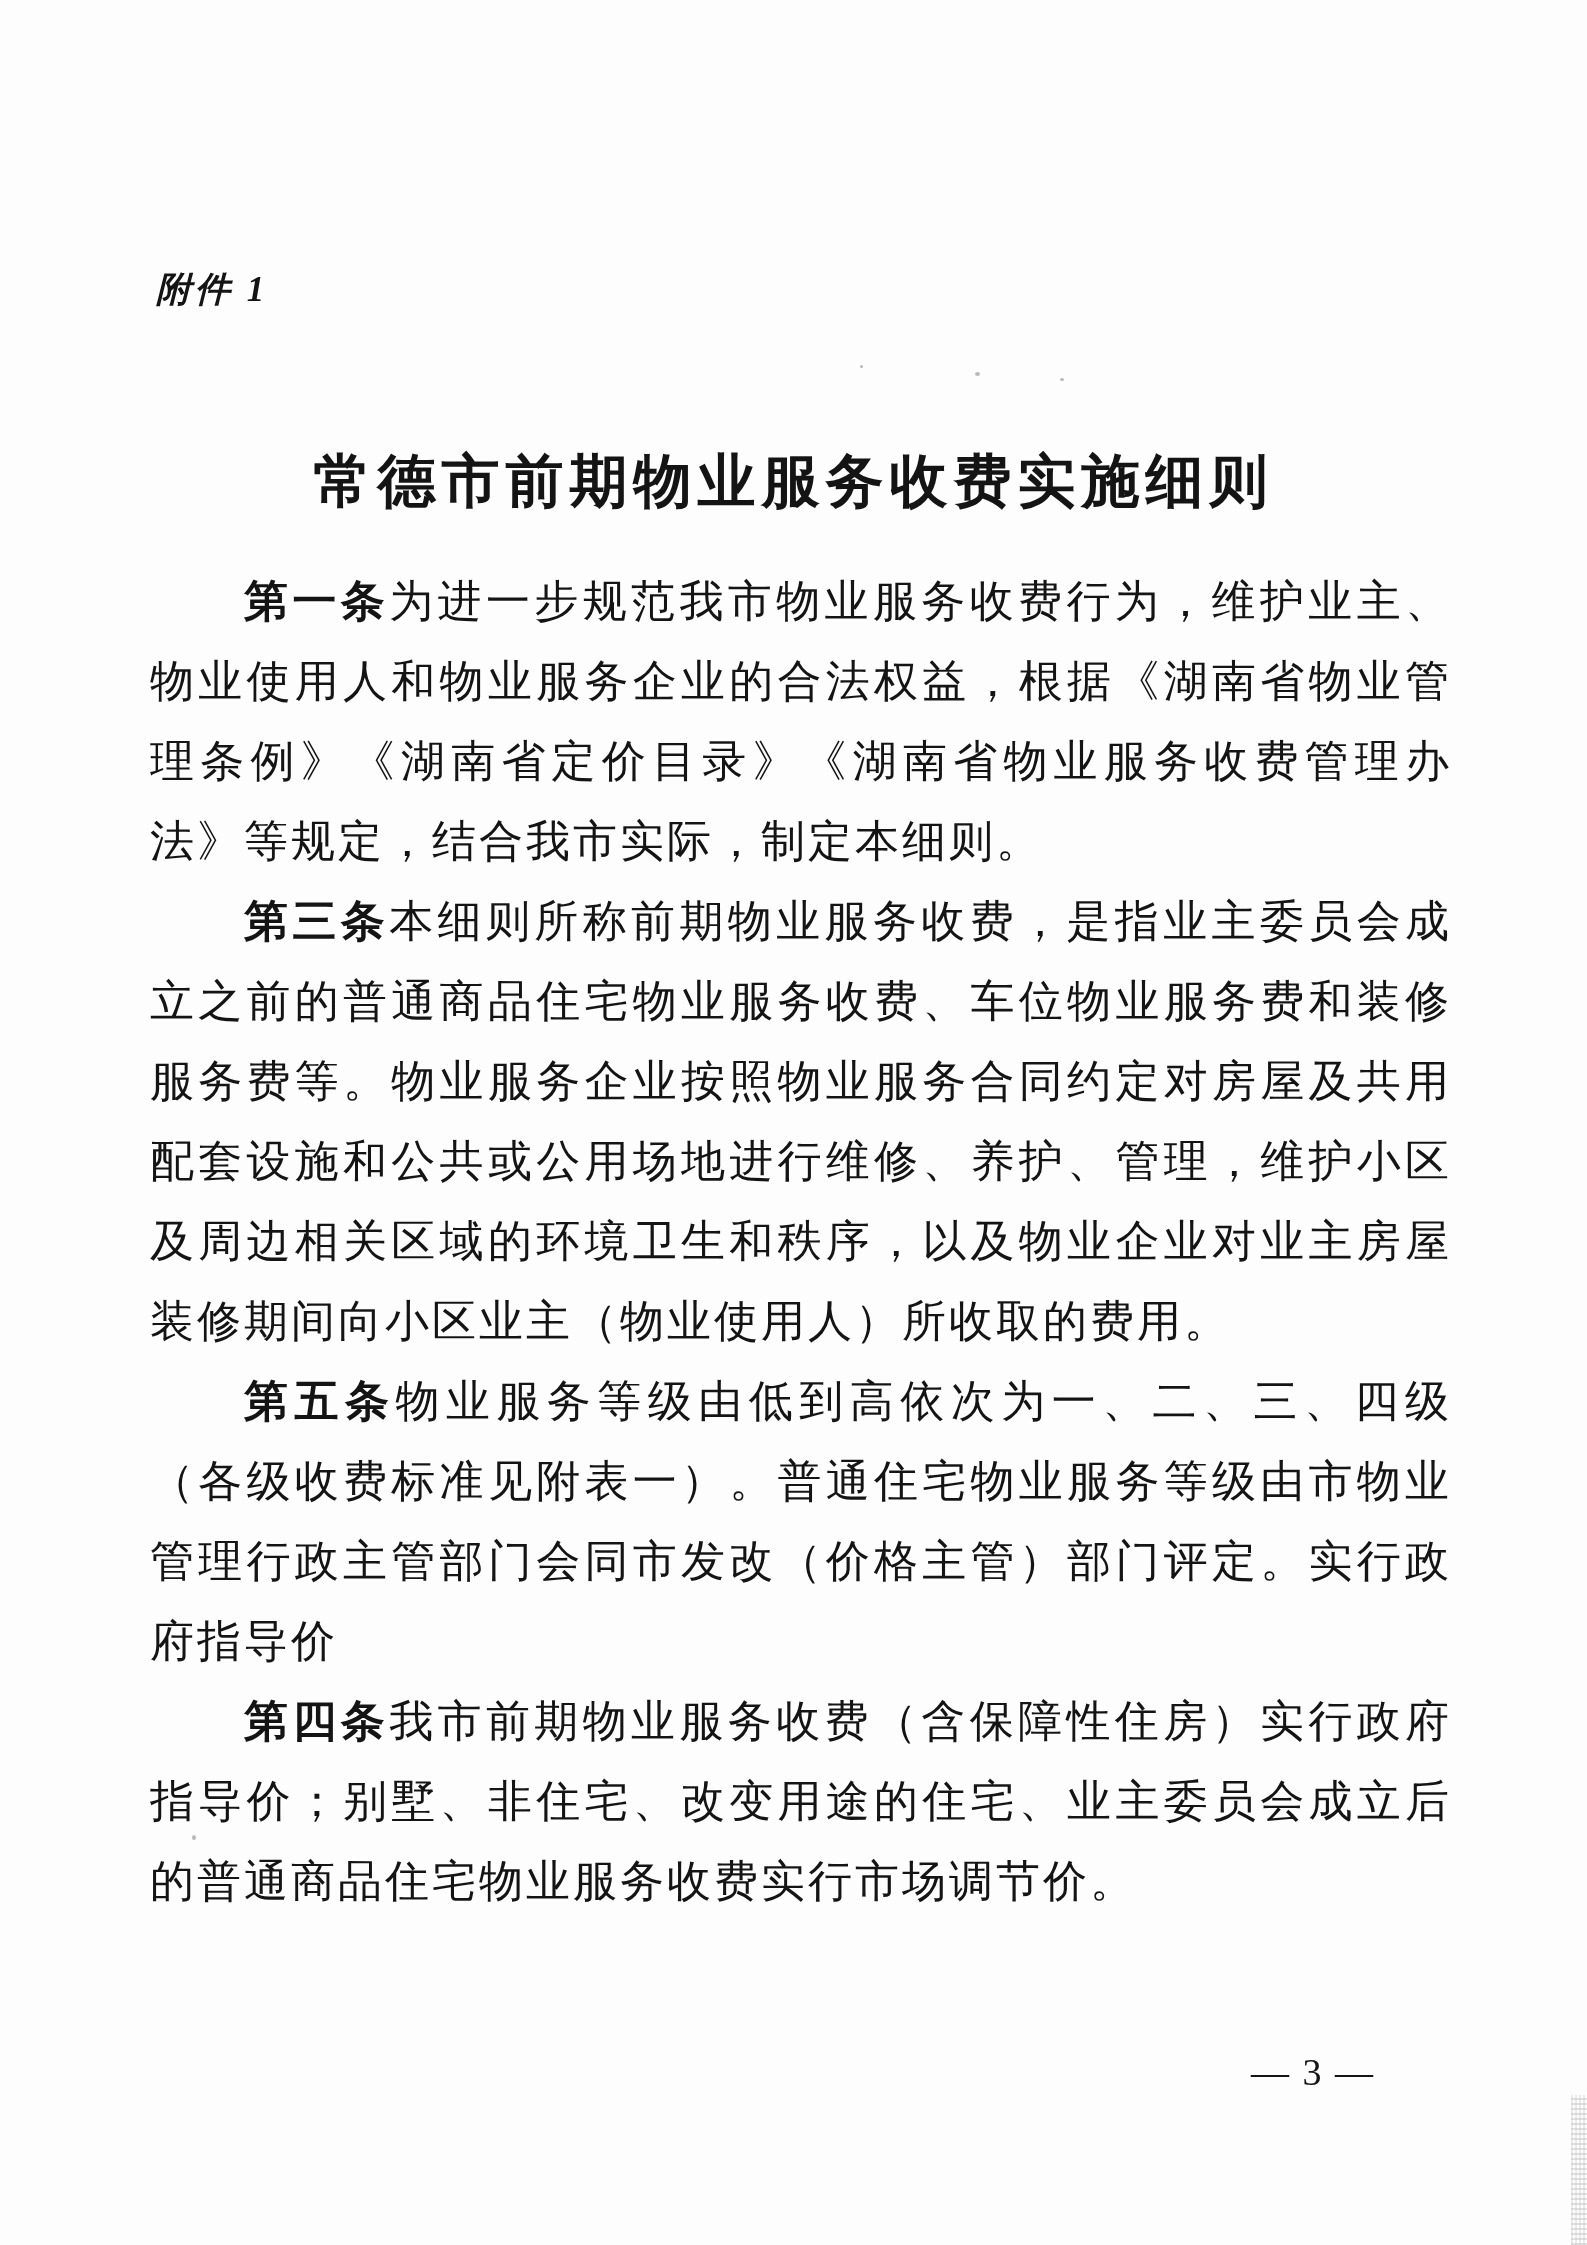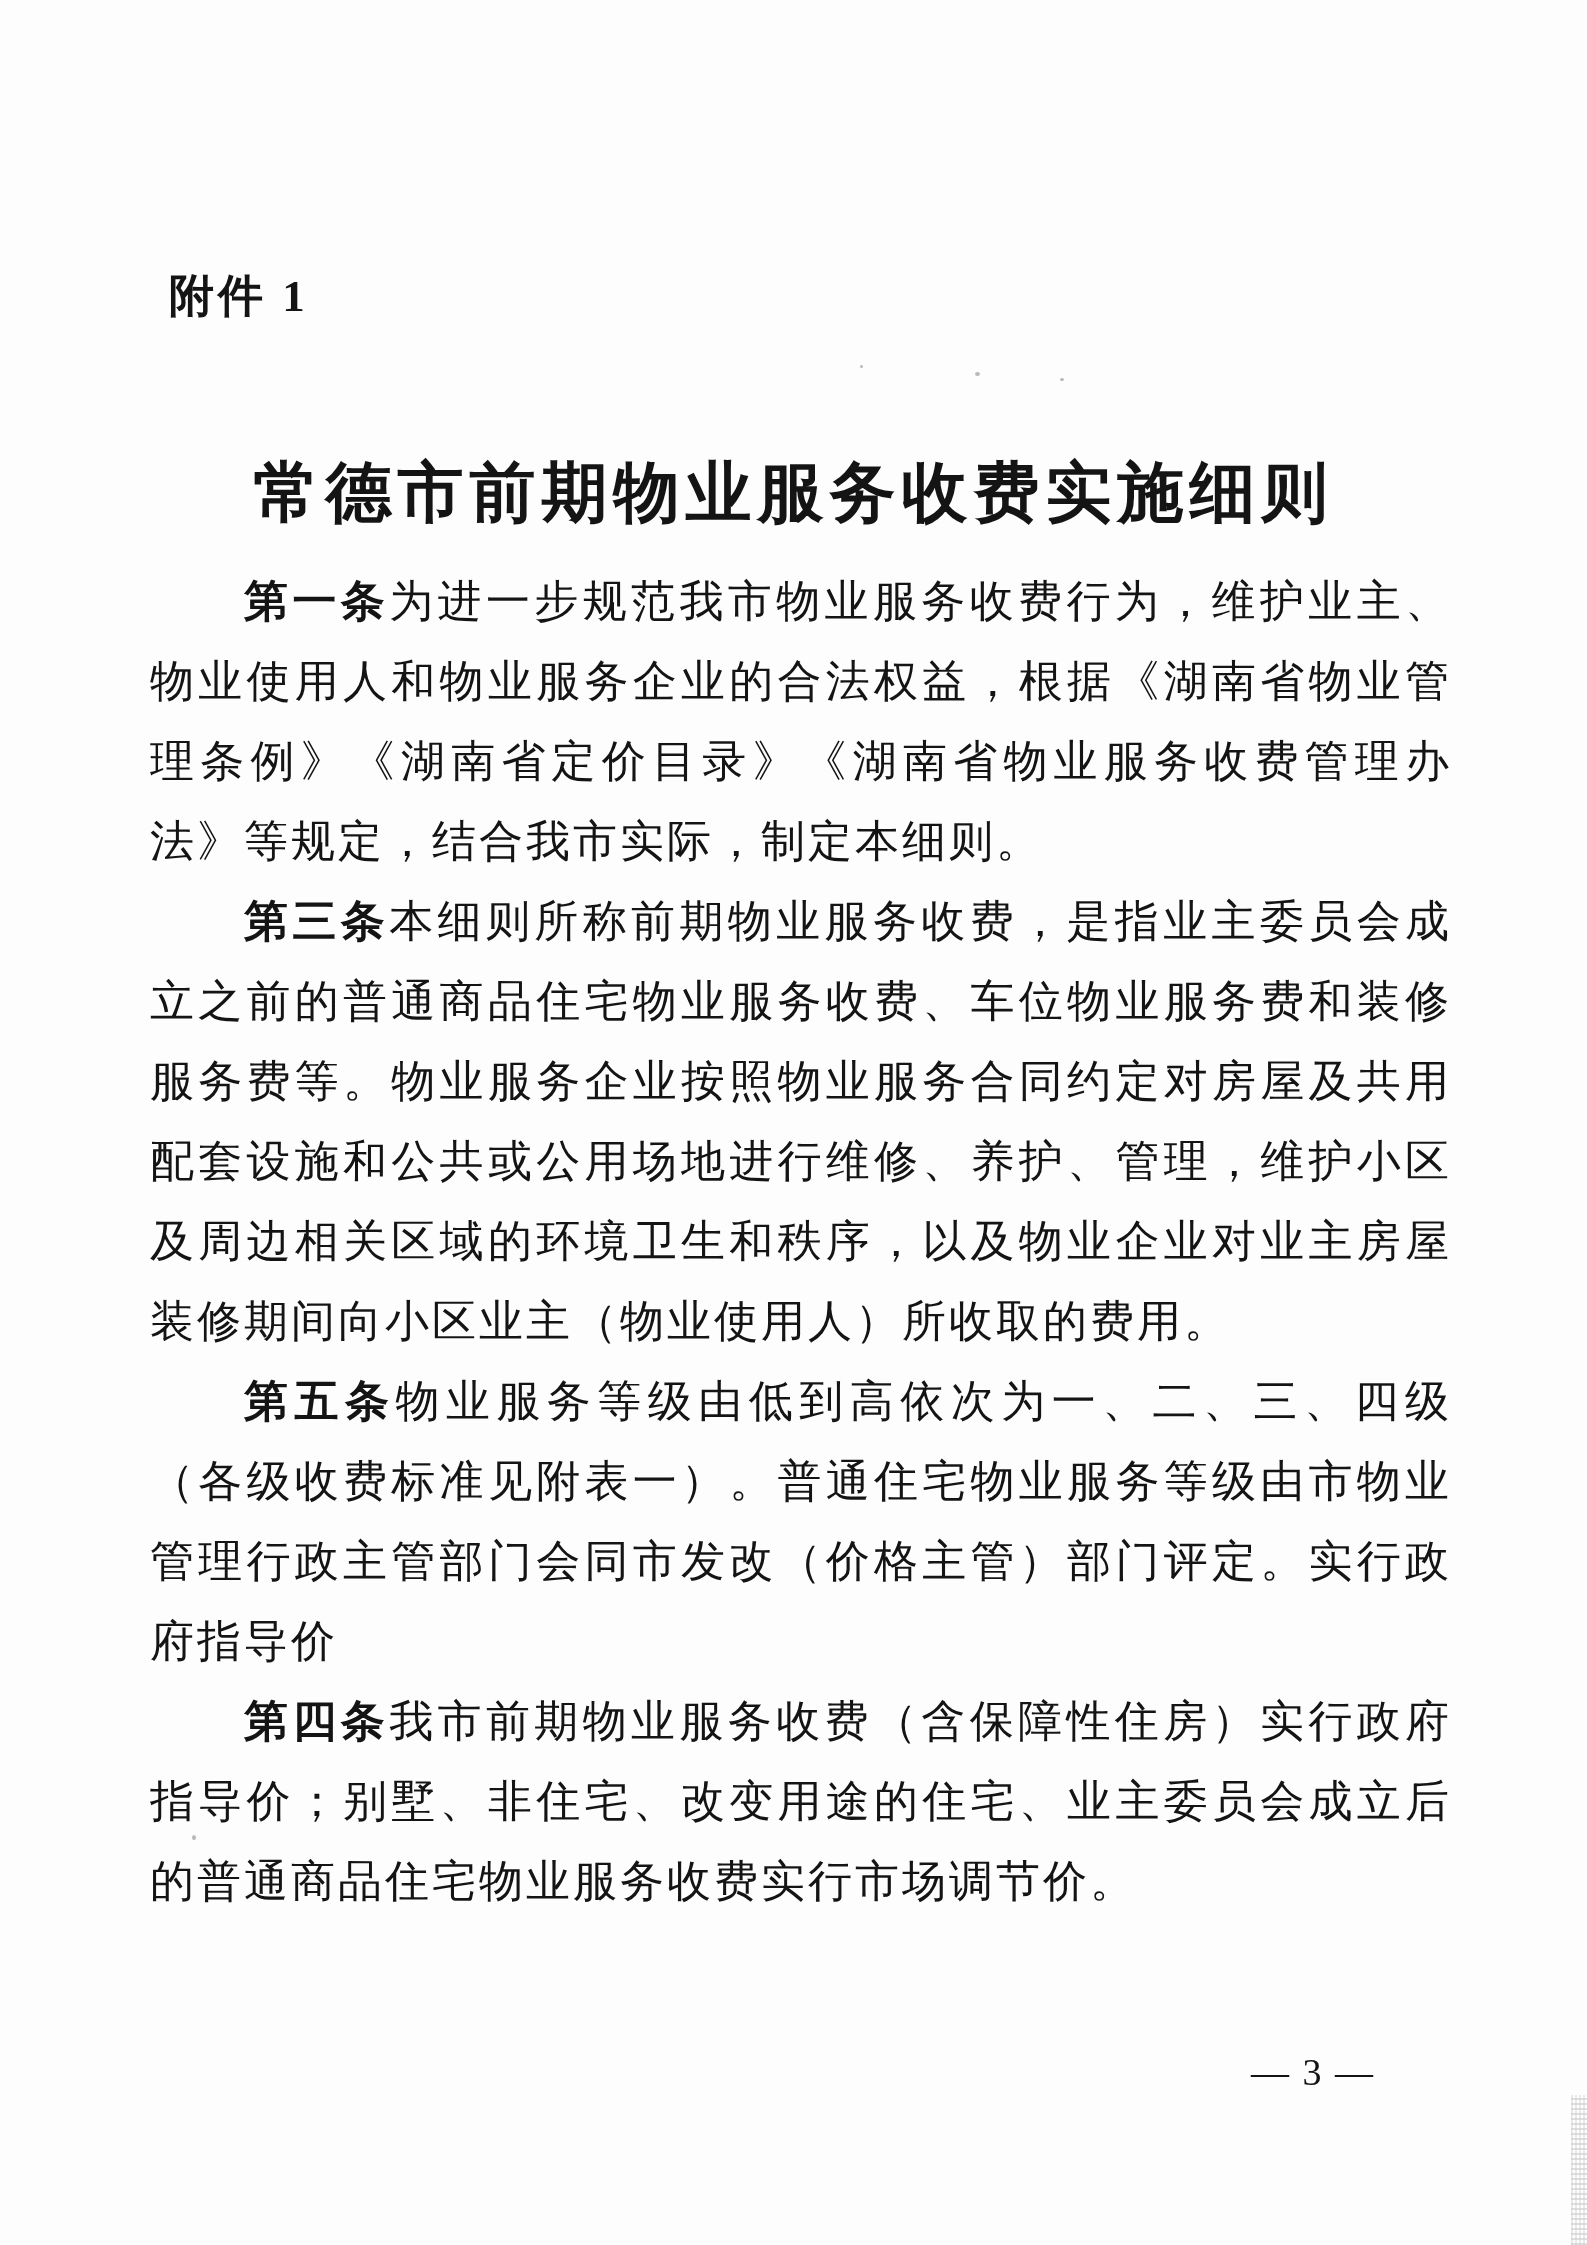--- a/index.html
+++ b/index.html
@@ -13,34 +13,35 @@
     color: #141414;
   }
   .page {
     position: relative;
     width: 1587px;
     height: 2245px;
     background: #fdfdfd;
   }
   .attachment {
     position: absolute;
-    left: 169px;
+    left: 156px;
     top: 266px;
-    font-size: 45px;
+    font-size: 35px;
     font-weight: 600;
     letter-spacing: 4px;
     white-space: nowrap;
+    font-style: italic;
   }
   .title {
     position: absolute;
     left: 0;
     right: 0;
     top: 404px;
     text-align: center;
-    font-size: 66px;
+    font-size: 58px;
     font-weight: 900;
     letter-spacing: 6px;
     white-space: nowrap;
   }
   .body-text {
     position: absolute;
     left: 150px;
     top: 562px;
     width: 1302px;
   }

